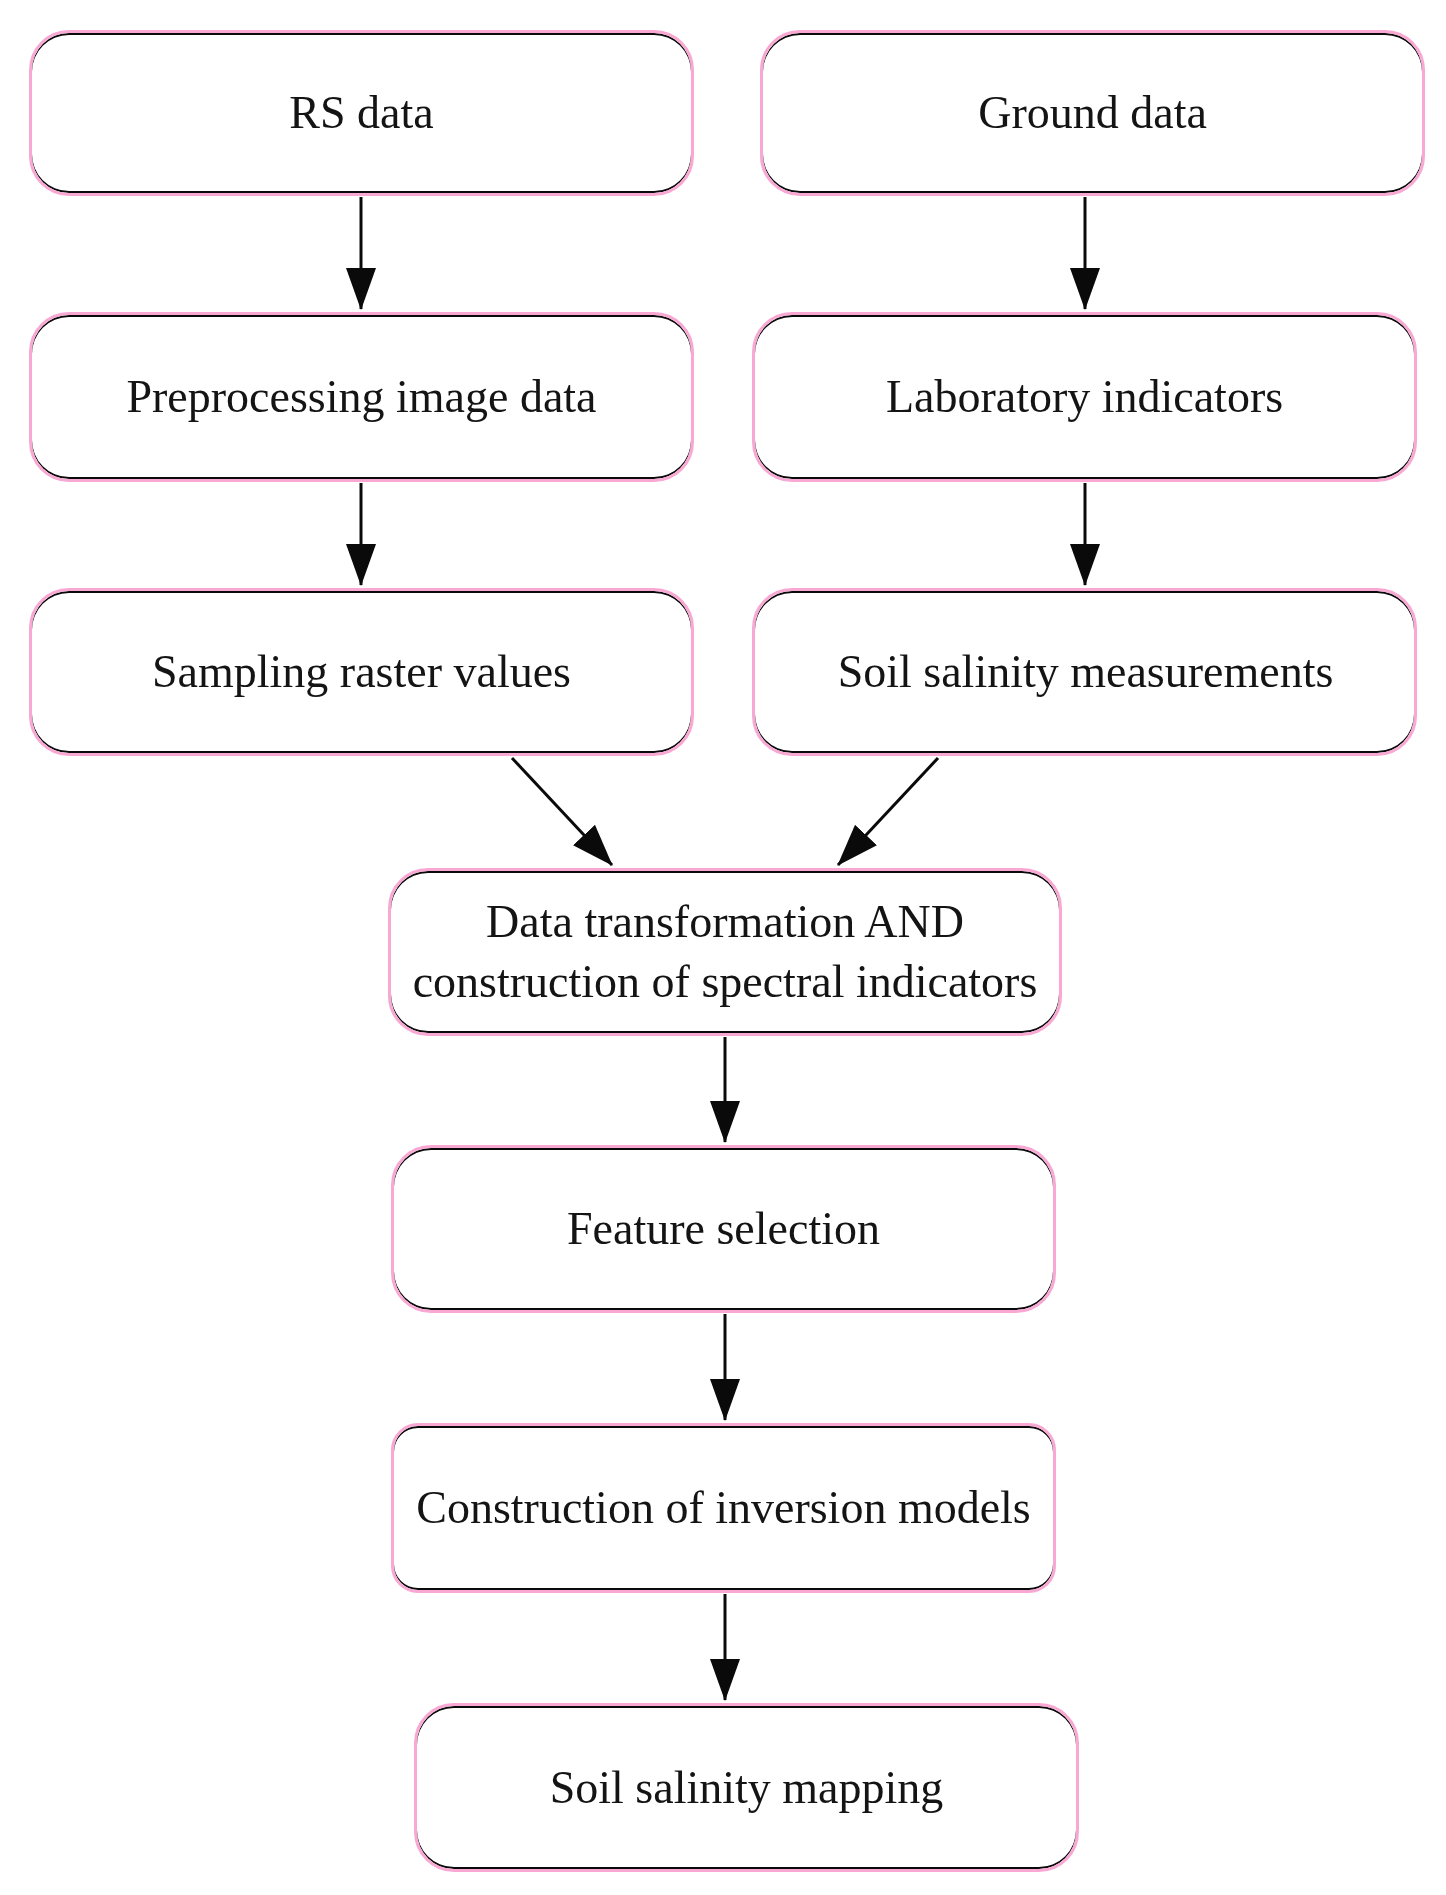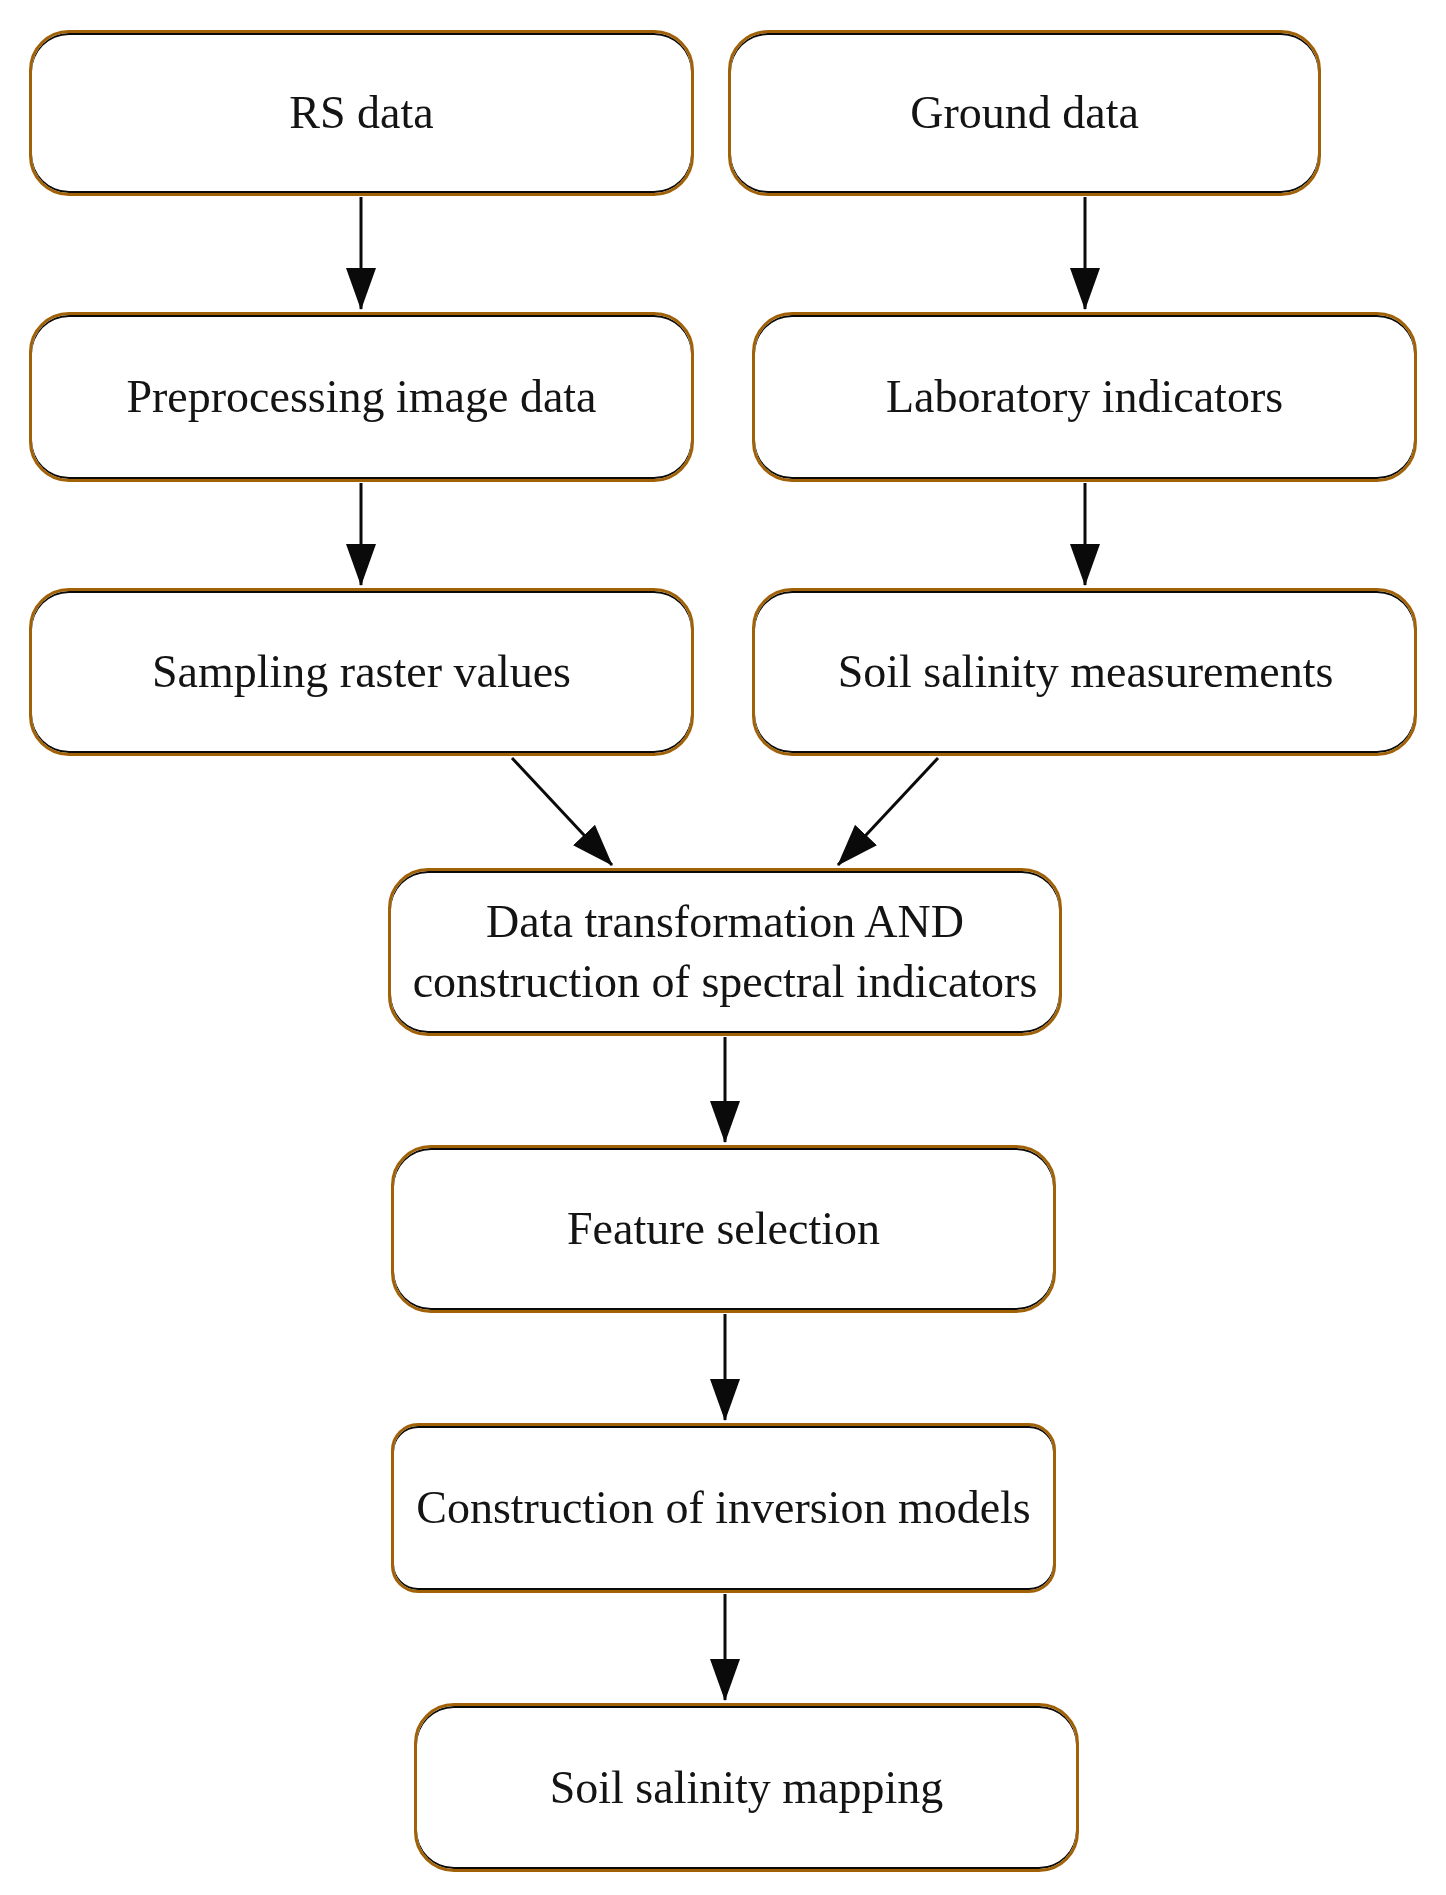--- a/index.html
+++ b/index.html
@@ -8,21 +8,21 @@
     position:relative;
     width:1446px;height:1895px;
     background:#ffffff;
     font-family:"Liberation Serif","DejaVu Serif",serif;
     overflow:hidden;
   }
   .arrows{position:absolute;left:0;top:0;width:1446px;height:1895px;z-index:1;}
   .node{
     position:absolute;z-index:2;box-sizing:border-box;
     background:#ffffff;
-    border:3px solid #a16207;
+    border:3px solid #f9a8d4;
     border-radius:40px;
     box-shadow:inset 0 -2px 0 #0a0a0a, inset 0 2px 0 #0a0a0a;
     display:flex;align-items:center;justify-content:center;
     text-align:center;
     font-size:46px;line-height:1.3;color:#141414;
     padding:0 10px;
   }
   .node .lbl{white-space:nowrap;}
   .node.wrap .lbl{white-space:normal;}
 </style>
@@ -47,21 +47,21 @@
       <line x1="725" y1="1037" x2="725" y2="1142" marker-end="url(#ah)"></line>
       <line x1="725" y1="1314" x2="725" y2="1420" marker-end="url(#ah)"></line>
       <line x1="725" y1="1594" x2="725" y2="1700" marker-end="url(#ah)"></line>
     </g>
   </svg>
 
   <div class="node" style="left:29px;  top:30px;   width:665px; height:166px;">
     <span class="lbl">RS data</span>
   </div>
 
-  <div class="node" style="left:728px; top:30px;   width:593px; height:166px;">
+  <div class="node" style="left:760px; top:30px;   width:665px; height:166px;">
     <span class="lbl">Ground data</span>
   </div>
 
   <div class="node" style="left:29px;  top:312px;  width:665px; height:170px;">
     <span class="lbl">Preprocessing image data</span>
   </div>
 
   <div class="node" style="left:752px; top:312px;  width:665px; height:170px;">
     <span class="lbl">Laboratory indicators</span>
   </div>

